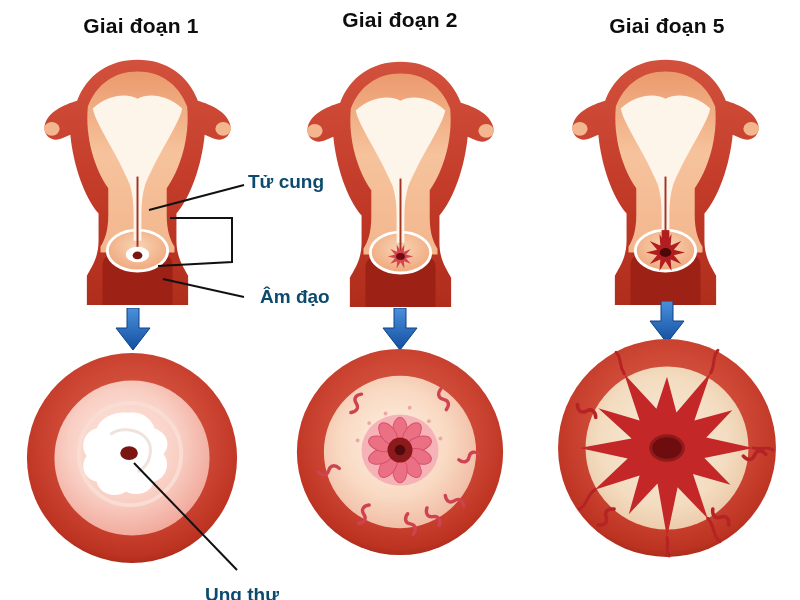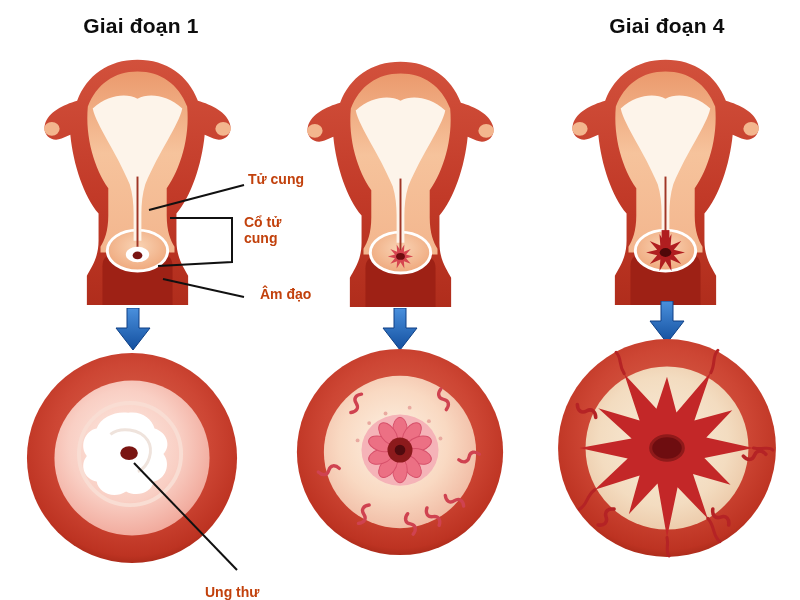--- a/index.html
+++ b/index.html
@@ -1,20 +1,20 @@
 <!DOCTYPE html>
 <html><head>
 <meta charset="utf-8">
 <style>
   html,body{margin:0;padding:0;background:#fff;}
   #canvas{position:relative;width:800px;height:600px;background:#ffffff;overflow:hidden;
           font-family:"Liberation Sans",sans-serif;color:#111;}
   .stage-title{position:absolute;width:180px;text-align:center;font-size:21px;font-weight:bold;
                letter-spacing:.2px;color:#0d0d0d;}
-  .anno{position:absolute;font-size:14px;font-weight:bold;color:#c2410c;line-height:1.15;}
+  .anno{position:absolute;font-size:19px;font-weight:bold;color:#0c4a6e;line-height:1.15;}
   svg.abs{position:absolute;display:block;}
   .lines{z-index:10;pointer-events:none;}
 </style>
 </head>
 <body>
 
 <div id="canvas">
 
   <svg width="0" height="0" style="position:absolute">
     <defs>
@@ -67,21 +67,22 @@
         <path d="M100,22 C76,22 58,35 49,58 C46,90 56,122 70,142 L70,170 C70,186 66,196 62,202 L62,208 L138,208 L138,202 C134,196 130,186 130,170 L130,142 C144,122 154,90 151,58 C142,35 124,22 100,22 Z" fill="url(#gSalmon)"></path>
         <path d="M64,262 L64,222 Q64,210 76,210 L124,210 Q136,210 136,222 L136,262 Z" fill="#9e2115"></path>
         <ellipse cx="100" cy="206" rx="31" ry="21" fill="url(#gCervix)" stroke="#ffffff" stroke-width="3"></ellipse>
         <path d="M54,60 C70,46 88,44 100,50 C112,44 130,46 146,60 C142,78 122,104 108,138 C105,148 104,158 104,168 L104,196 L96,196 L96,168 C96,158 95,148 92,138 C78,104 58,78 54,60 Z" fill="#fdf4ea"></path>
         <line x1="100" y1="130" x2="100" y2="208" stroke="#a03526" stroke-width="2"></line>
       </g>
     </defs>
   </svg>
 
   <div class="stage-title" style="left:51px;top:14px">Giai đoạn 1</div>
-  <div class="stage-title" style="left:577px;top:14px">Giai đoạn 4</div>
+  <div class="stage-title" style="left:310px;top:8px">Giai đoạn 2</div>
+  <div class="stage-title" style="left:577px;top:14px">Giai đoạn 5</div>
 
   <svg class="abs" style="left:40px;top:50px" width="195" height="258" viewBox="0 0 200 265">
     <use href="#uterusBase"></use>
     <ellipse cx="100" cy="210" rx="12" ry="8" fill="#ffffff"></ellipse>
     <ellipse cx="100" cy="211" rx="5" ry="4" fill="#7a1512"></ellipse>
   </svg>
 
   <svg class="abs" style="left:303px;top:52px" width="195" height="258" viewBox="0 0 200 265">
     <use href="#uterusBase"></use>
     <path fill="#d6454f" d="M113,210 L105.7,211.9 110.5,217.6 103.5,214.9 104,222.4 100,216 96,222.4 96.5,214.9 89.5,217.6 94.3,211.9 87,210 94.3,208.1 89.5,202.4 96.5,205.1 96,197.6 100,204 104,197.6 103.5,205.1 110.5,202.4 105.7,208.1 Z"></path>
@@ -172,17 +173,16 @@
   </svg>
 
   <svg class="abs lines" style="left:0;top:0" width="800" height="600">
     <line x1="244" y1="185" x2="149" y2="210" stroke="#111111" stroke-width="2"></line>
     <polyline points="170,218 232,218 232,262 158,266" fill="none" stroke="#111111" stroke-width="2"></polyline>
     <line x1="244" y1="297" x2="163" y2="279" stroke="#111111" stroke-width="2"></line>
     <line x1="237" y1="570" x2="134" y2="463" stroke="#111111" stroke-width="2"></line>
   </svg>
 
   <div class="anno" style="left:248px;top:171px">Tử cung</div>
-  <div class="anno" style="left:244px;top:214px;width:70px">Cổ tử cung</div>
   <div class="anno" style="left:260px;top:286px">Âm đạo</div>
   <div class="anno" style="left:205px;top:584px">Ung thư</div>
 
 </div>
 
 </body></html>

